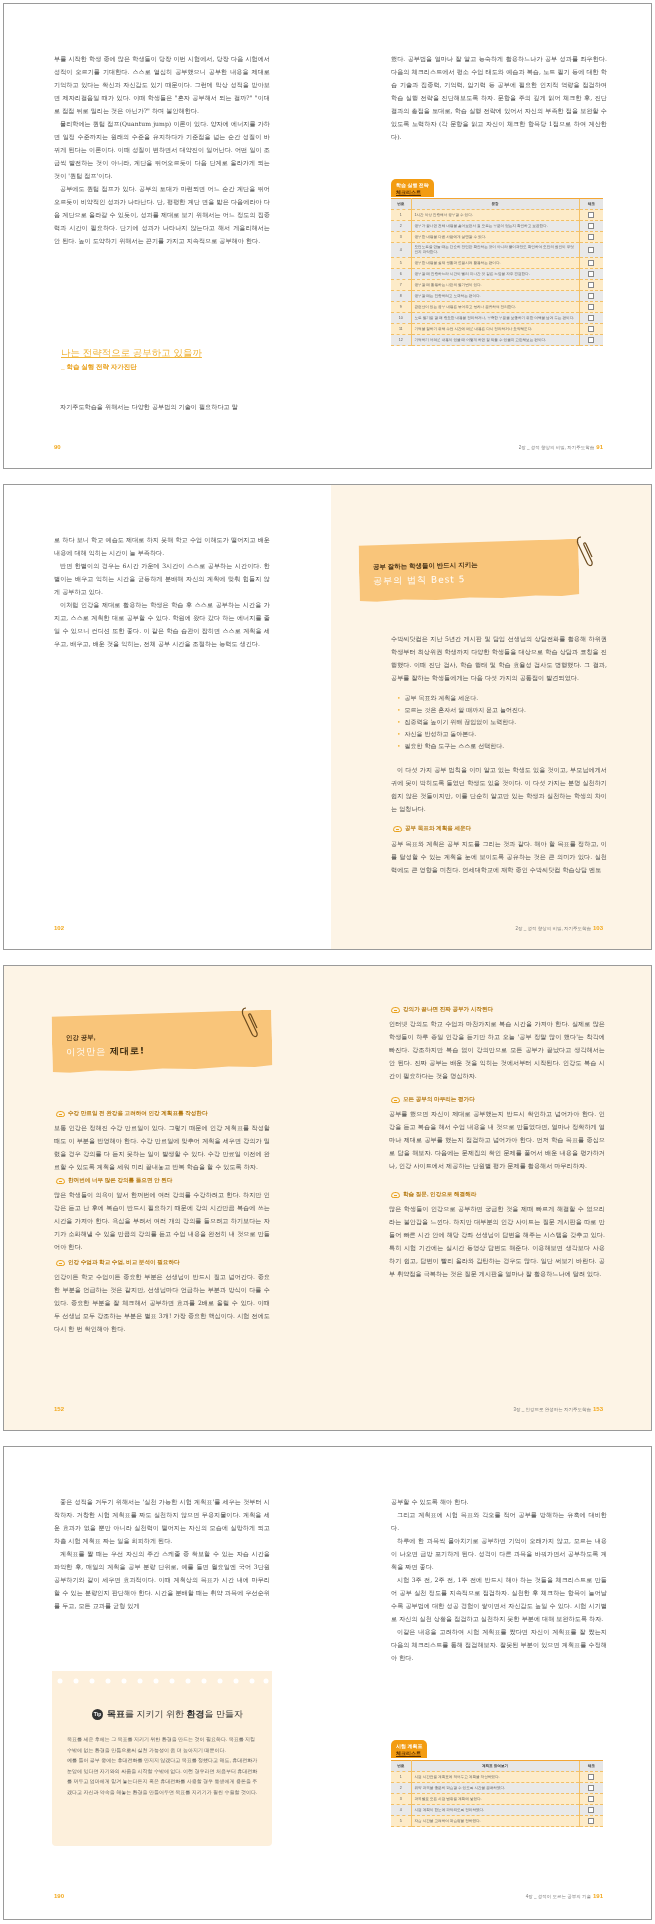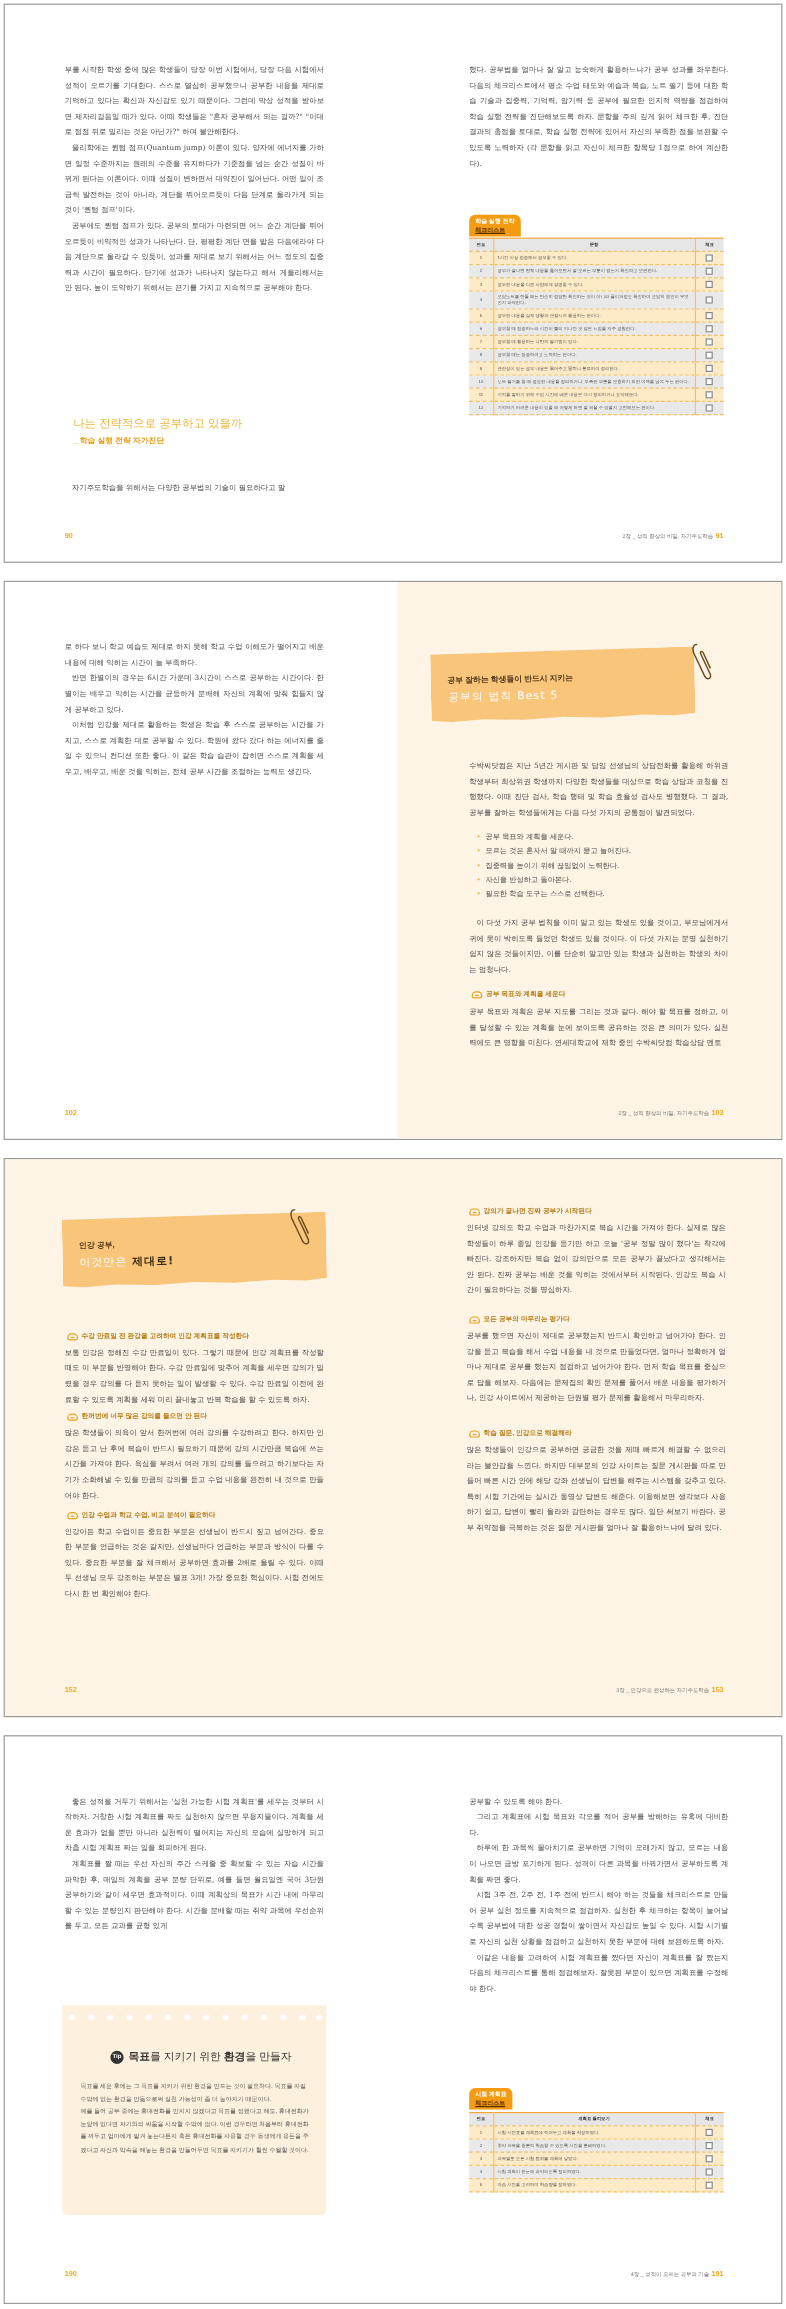--- a/index.html
+++ b/index.html
@@ -28,21 +28,21 @@
   }
   .runhead {
     position: absolute; font-family: "Liberation Sans", sans-serif;
     font-size: 4.5px; color: #777; text-align: right;
   }
   .runhead b { color: #f2a81d; font-size: 6px; margin-left: 2px; }
   .orange-head {
     position: absolute; font-family: "Liberation Sans", sans-serif;
     color: #f0b43a;
   }
-  .orange-head .h1 { font-size: 9.5px; font-weight: normal; }
+  .orange-head .h1 { font-size: 9.5px; font-weight: normal; text-decoration: underline; }
   .orange-head .h2 { font-size: 6.5px; font-weight: bold; margin-top: 3px; color: #e9a01a; }
   
   .cl-tab {
     position: absolute; background: #f39c12; color: #fff;
     font-family: "Liberation Sans", sans-serif; font-size: 5px; font-weight: bold;
     border-radius: 5px 5px 0 0; padding: 3px 5px 2px 5px; line-height: 6.5px;
   }
   .cl-tab .u { color: #5a2e00; text-decoration: underline; }
   .cl-table {
     position: absolute; border-collapse: collapse;

